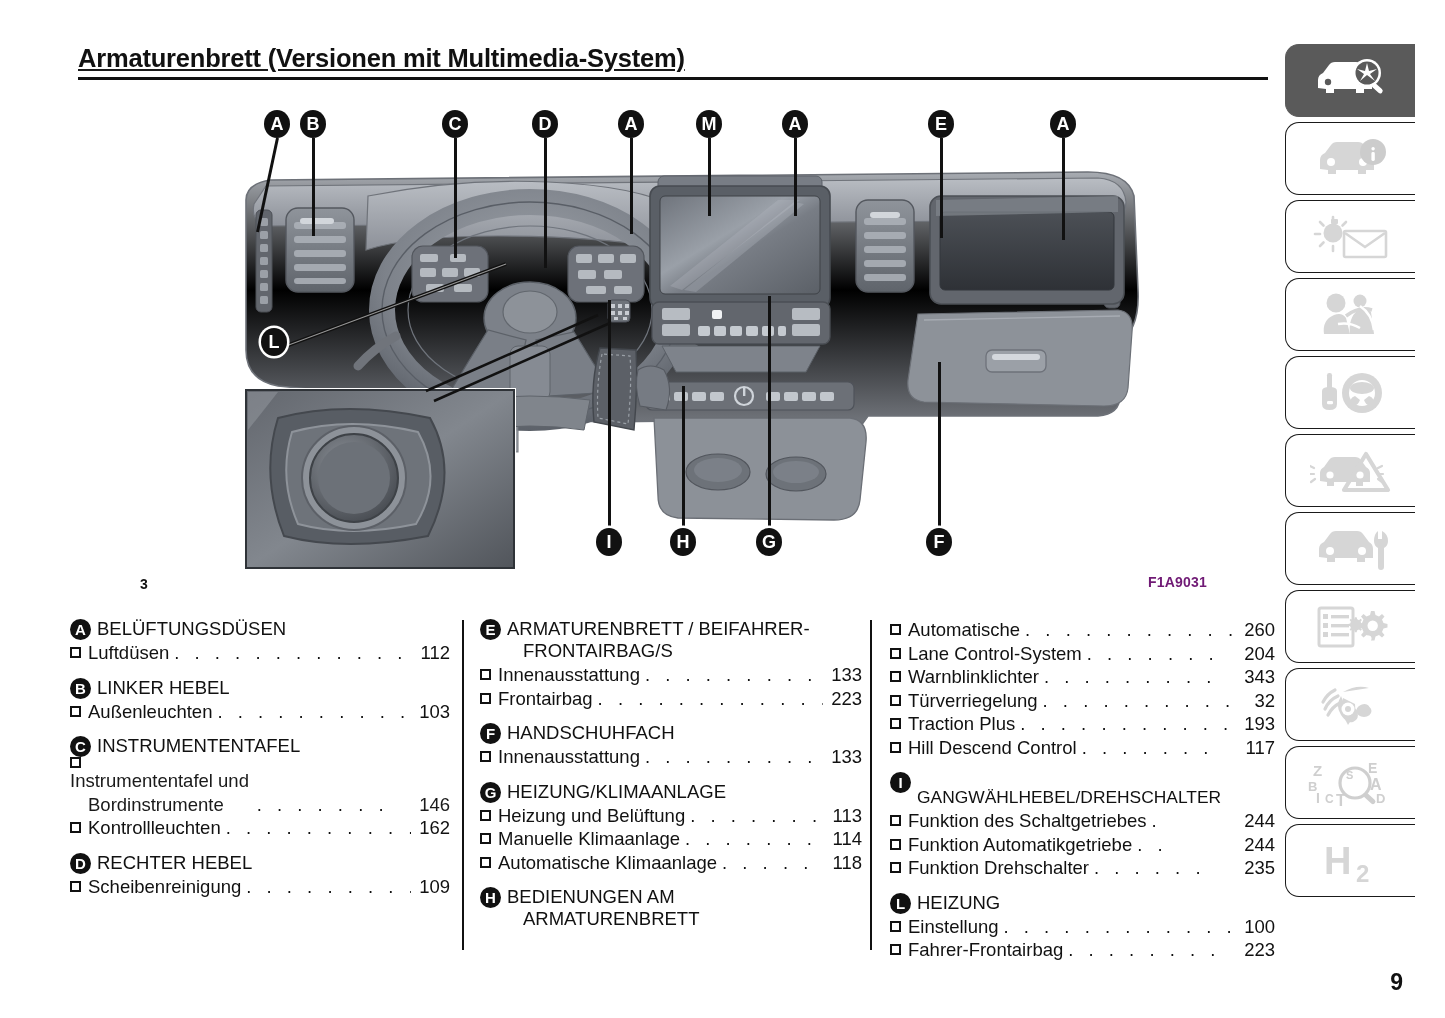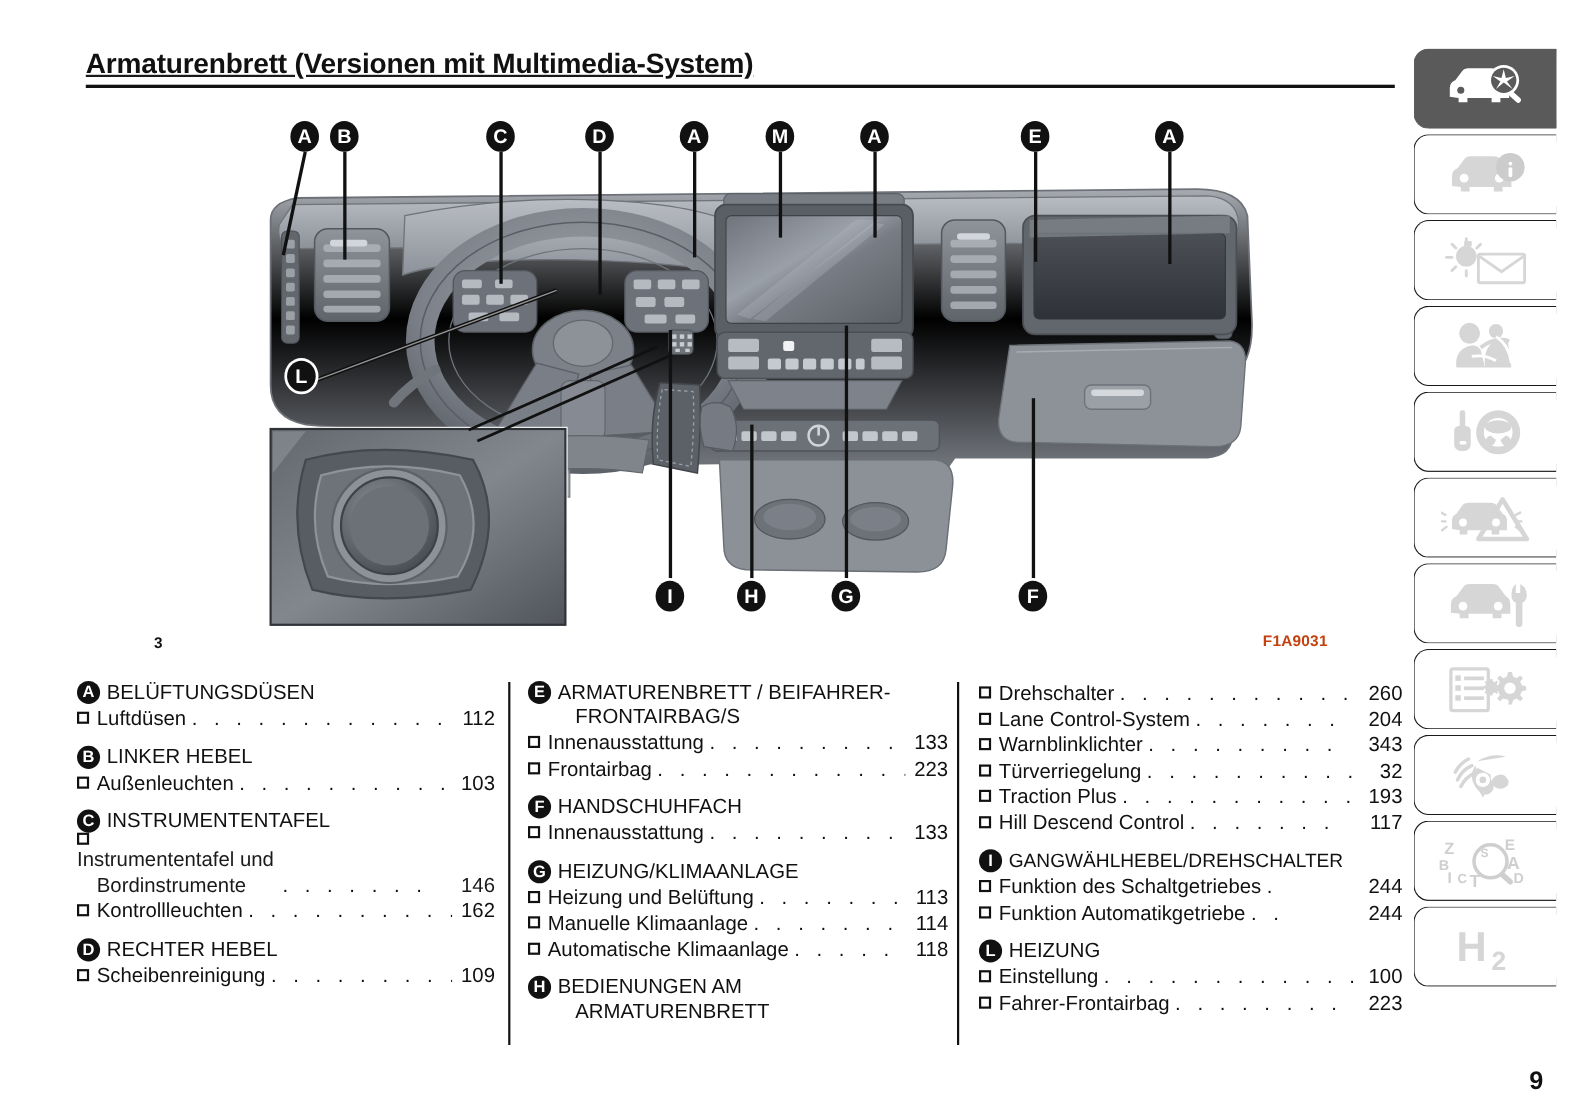--- a/index.html
+++ b/index.html
@@ -69,21 +69,21 @@
     left: 62px; top: 476px;
     font-size: 14px;
     font-weight: bold;
     color: #111;
   }
   #fig-code {
     position: absolute;
     left: 1070px; top: 474px;
     font-size: 14px;
     font-weight: bold;
-    color: #c2410c;
+    color: #701a75;
     letter-spacing: 0.2px;
   }
 
   
   #legend {
     position: absolute;
     left: 70px; top: 618px;
     width: 1205px; height: 345px;
   }
   .legend-col {
@@ -663,21 +663,21 @@
         </span>
       </div>
     </div>
   </div>
 
   <div class="legend-col" id="col-c">
 
     <div class="grp">
       <div class="item">
         <span class="sq"></span>
-        <span class="item-label">Drehschalter</span>
+        <span class="item-label">Automatische</span>
         <span class="dots">. . . . . . . . . . . .</span>
         <span class="pg">260</span>
       </div>
       <div class="item">
         <span class="sq"></span>
         <span class="item-label">Lane Control-System</span>
         <span class="dots">. . . . . . .</span>
         <span class="pg">204</span>
       </div>
       <div class="item">
@@ -702,33 +702,39 @@
         <span class="sq"></span>
         <span class="item-label">Hill Descend Control</span>
         <span class="dots">. . . . . . .</span>
         <span class="pg">117</span>
       </div>
     </div>
 
     <div class="grp">
       <div class="grp-head">
         <span class="grp-badge">I</span>
-        <span class="grp-title" style="font-size:17.4px;">GANGWÄHLHEBEL/DREHSCHALTER</span>
+        <span class="grp-title" style="font-size:17.4px;margin-top:15px;">GANGWÄHLHEBEL/DREHSCHALTER</span>
       </div>
       <div class="item">
         <span class="sq"></span>
         <span class="item-label">Funktion des Schaltgetriebes</span>
         <span class="dots">.</span>
         <span class="pg">244</span>
       </div>
       <div class="item">
         <span class="sq"></span>
         <span class="item-label">Funktion Automatikgetriebe</span>
         <span class="dots">. .</span>
         <span class="pg">244</span>
+      </div>
+      <div class="item">
+        <span class="sq"></span>
+        <span class="item-label">Funktion Drehschalter</span>
+        <span class="dots">. . . . . .</span>
+        <span class="pg">235</span>
       </div>
     </div>
 
     <div class="grp">
       <div class="grp-head">
         <span class="grp-badge">L</span>
         <span class="grp-title">HEIZUNG</span>
       </div>
       <div class="item">
         <span class="sq"></span>

